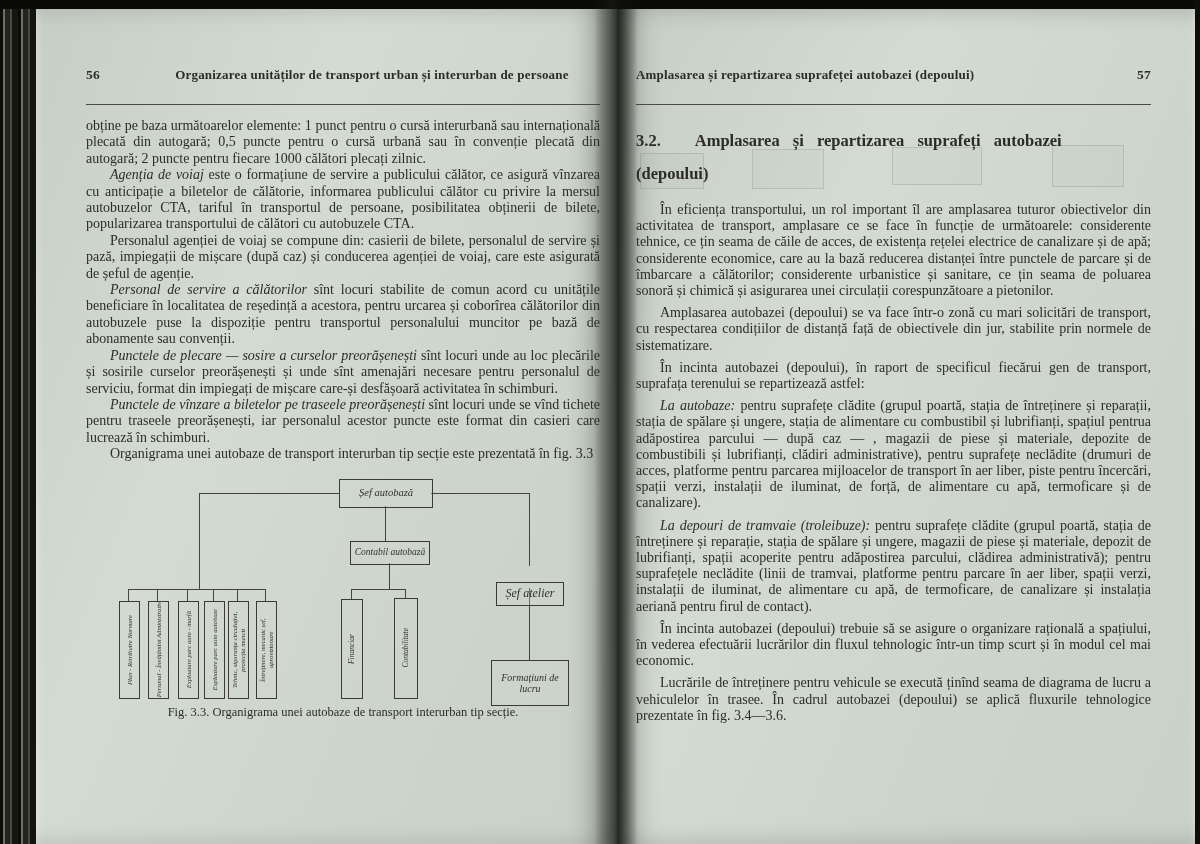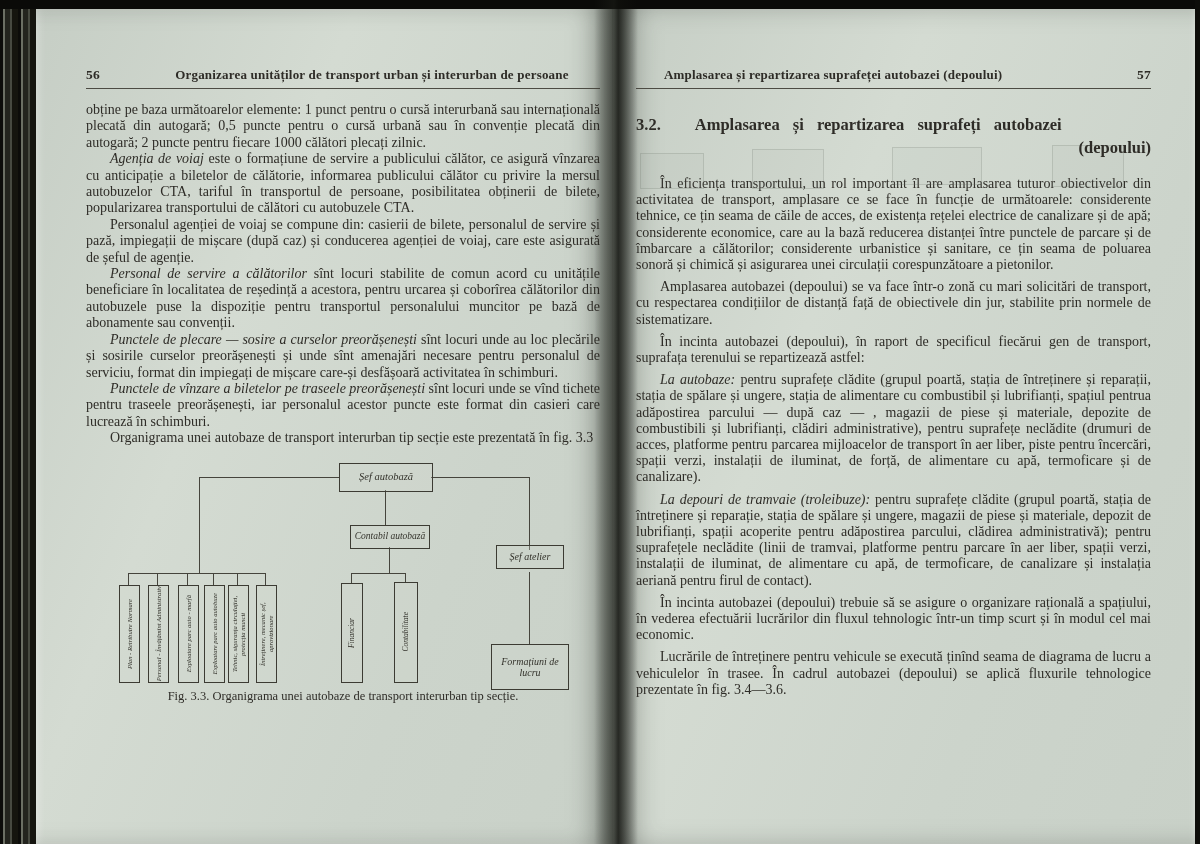--- a/index.html
+++ b/index.html
@@ -13,36 +13,36 @@
   .gutter{position:absolute;left:594px;top:0;width:44px;height:844px;
      background:linear-gradient(90deg,rgba(20,22,16,0) 0%,rgba(28,30,24,.55) 45%,rgba(15,16,12,.8) 55%,rgba(20,22,16,0) 100%);z-index:5;}
   
   .page{position:absolute;top:9px;height:835px;
      background:linear-gradient(112deg,#c6cec5 0%,#d4dbd2 35%,#ccd4cb 70%,#c9d1c8 100%);}
   #page-left{left:36px;width:576px;box-shadow:inset -26px 0 30px -14px rgba(35,40,34,.6),inset 4px 0 8px -2px rgba(255,255,255,.35);}
   #page-right{left:612px;width:583px;box-shadow:inset 28px 0 32px -14px rgba(35,40,34,.65),inset -3px 0 6px -2px rgba(255,255,255,.3);}
   .page-inner-l{position:relative;padding:58px 12px 0 50px;width:514px;}
   .page-inner-r{position:relative;padding:58px 44px 0 24px;width:515px;}
   
-  .runhead{display:flex;align-items:flex-end;border-bottom:1.5px solid #4c4b43;padding-bottom:5px;font-size:13px;font-weight:bold;letter-spacing:.2px;}
+  .runhead{display:flex;align-items:flex-end;border-bottom:1.5px solid #4c4b43;padding-bottom:21px;font-size:13px;font-weight:bold;letter-spacing:.2px;}
   .runhead .pgnum{font-weight:bold;font-size:13.5px;}
   #page-left .runhead .title{flex:1;text-align:center;margin-left:44px;}
-  #page-right .runhead .title{flex:1;text-align:left;margin-left:28px;}
+  #page-right .runhead .title{flex:1;text-align:left;}
   
   .bodytext{margin-top:13px;font-size:14px;line-height:16.4px;text-align:justify;}
   .bodytext p{margin:0;text-indent:24px;}
   .bodytext p.noindent{text-indent:0;}
   .bodytext-r{margin-top:12px;font-size:14px;line-height:16.2px;text-align:justify;}
   .bodytext-r p{margin:0 0 6px 0;text-indent:24px;}
   .lead{font-style:italic;}
   
   .sec-heading{margin-top:26px;font-weight:bold;font-size:16.5px;position:relative;z-index:2;}
   .sec-line1{display:flex;gap:34px;}
   .sec-line1 .sec-title{flex:1;word-spacing:9px;text-align:justify;}
-  .sec-line2{text-align:right;margin-top:3px;}
+  .sec-line2{margin-top:13px;}
   .ghosts{position:absolute;left:20px;top:128px;width:520px;height:52px;opacity:.6;z-index:1;}
   .ghosts div{position:absolute;border:1px solid rgba(100,108,98,.35);background:rgba(150,158,146,.12);}
   
   .figure{position:relative;width:514px;height:252px;margin-top:8px;}
   .fbox{position:absolute;border:1.3px solid #3c3b33;display:flex;align-items:center;justify-content:center;
         font-style:italic;font-size:10.5px;text-align:center;line-height:1.1;color:#33322b;background:rgba(210,216,206,.3);font-family:Liberation Serif, serif;}
   .vbox{position:absolute;border:1.2px solid #3c3b33;display:flex;align-items:center;justify-content:center;background:rgba(210,216,206,.3);}
   .vbox span{writing-mode:vertical-rl;transform:rotate(180deg);font-style:italic;font-size:6.6px;line-height:1.15;text-align:center;color:#33322b;}
   .vbox-wide span{font-size:7.5px;}
   .cline{position:absolute;background:#45443c;}
@@ -92,21 +92,21 @@
         <div class="cline" style="left:345px;top:22px;width:98px;height:1px;"></div>
         <div class="cline" style="left:443px;top:22px;width:1px;height:73px;"></div>
         <div class="cline" style="left:443px;top:117px;width:1px;height:72px;"></div>
 
         <div class="fbox" style="left:253px;top:8px;width:92px;height:27px;">
             <span>Șef autobază</span>
           </div>
         <div class="fbox" style="left:264px;top:70px;width:78px;height:22px;font-size:9.5px;">
             <span>Contabil autobază</span>
           </div>
-        <div class="fbox" style="left:410px;top:90px;width:66px;height:22px;font-size:10px;">
+        <div class="fbox" style="left:410px;top:111px;width:66px;height:22px;font-size:12px;">
             <span>Șef atelier</span>
           </div>
         <div class="fbox" style="left:405px;top:189px;width:76px;height:44px;font-size:10px;">
             <span>Formațiuni de lucru</span>
           </div>
         <div class="vbox" style="left:33px;top:130px;width:19px;height:96px;">
             <span>Plan - Retribuire Normare</span>
           </div>
         <div class="vbox" style="left:62px;top:130px;width:19px;height:96px;">
             <span>Personal - Învățămînt Administrativ</span>

